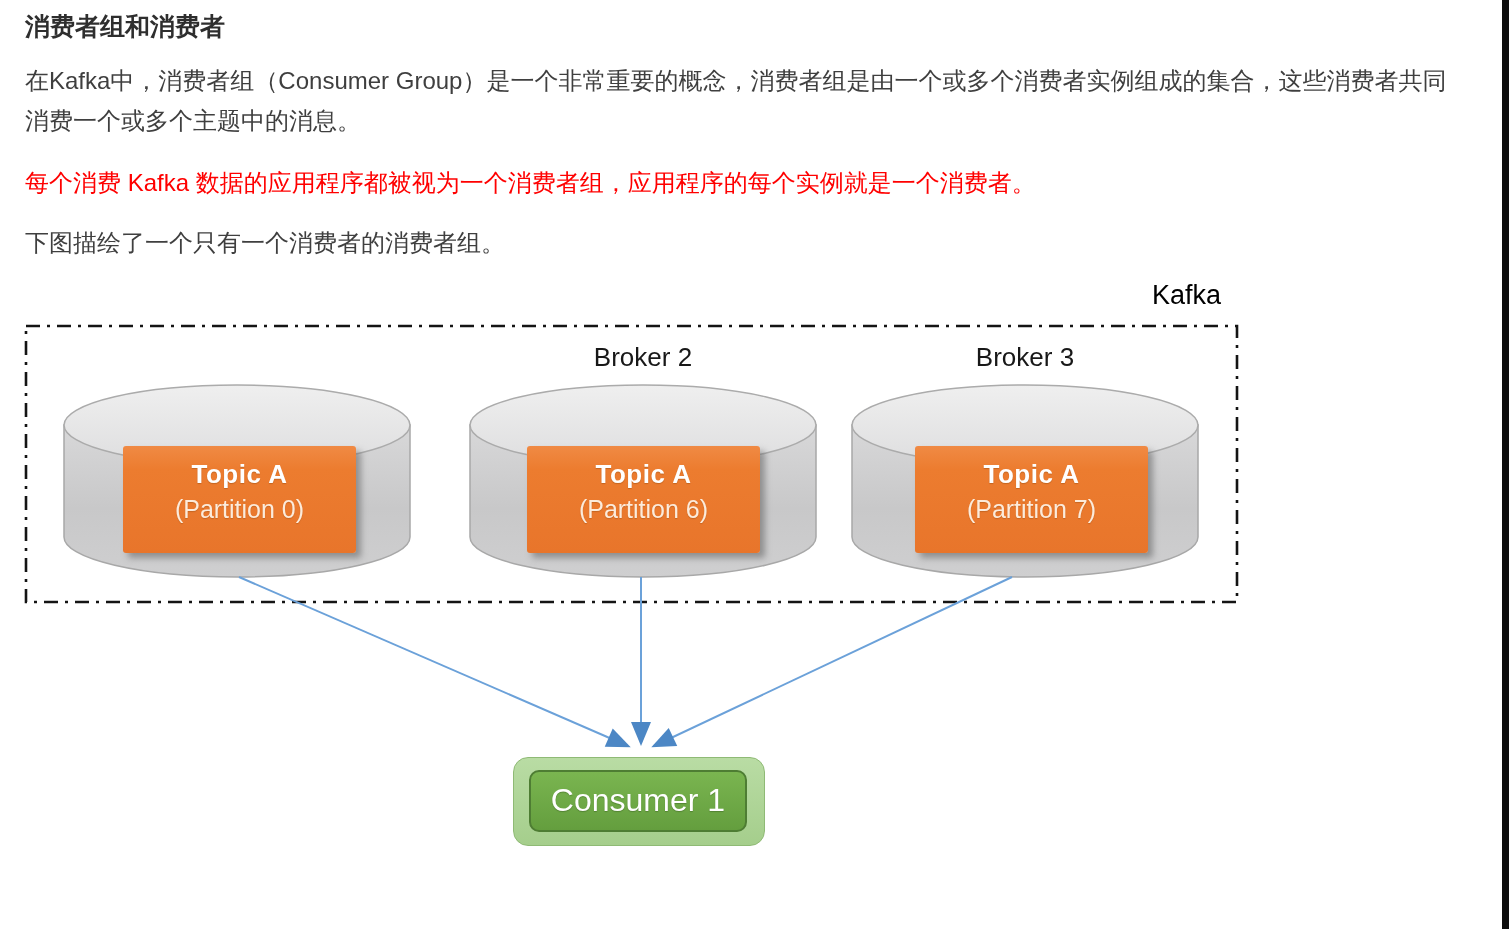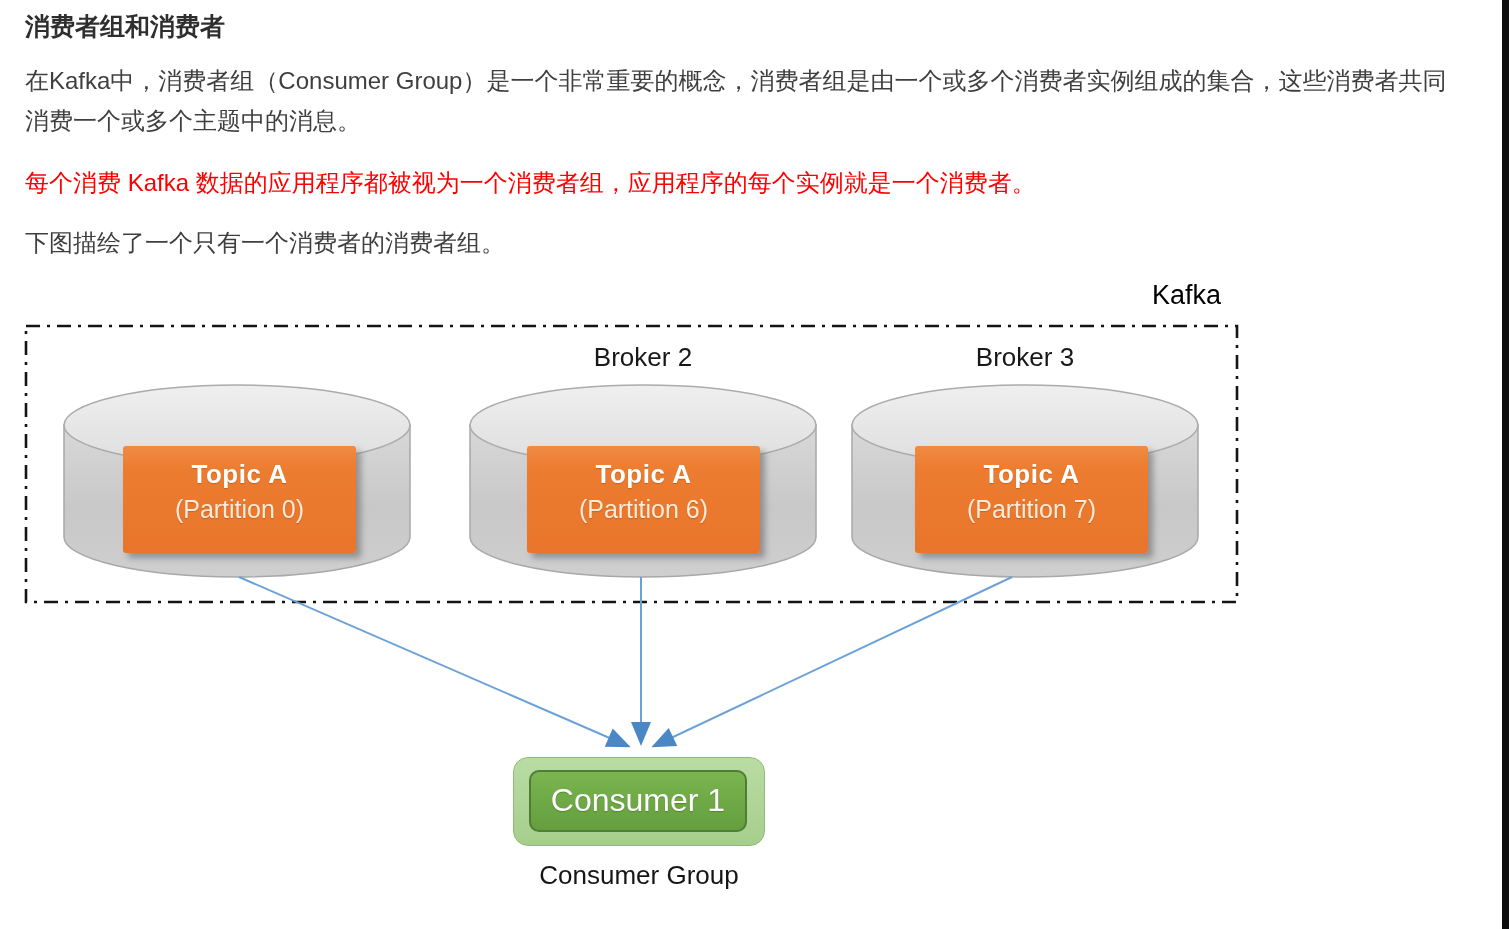--- a/index.html
+++ b/index.html
@@ -125,16 +125,15 @@
     <div class="topic-sub">(Partition 6)</div>
   </div>
   <div class="abs topic-box tb-3">
     <div class="topic-title">Topic A</div>
     <div class="topic-sub">(Partition 7)</div>
   </div>
 
   <div class="abs consumer-outer">
     <div class="consumer-inner">Consumer 1</div>
   </div>
-  <div class="abs consumer-group-label">Consumer Group</div>
 
   <div class="abs window-edge"></div>
 </div>
 
 </body></html>

